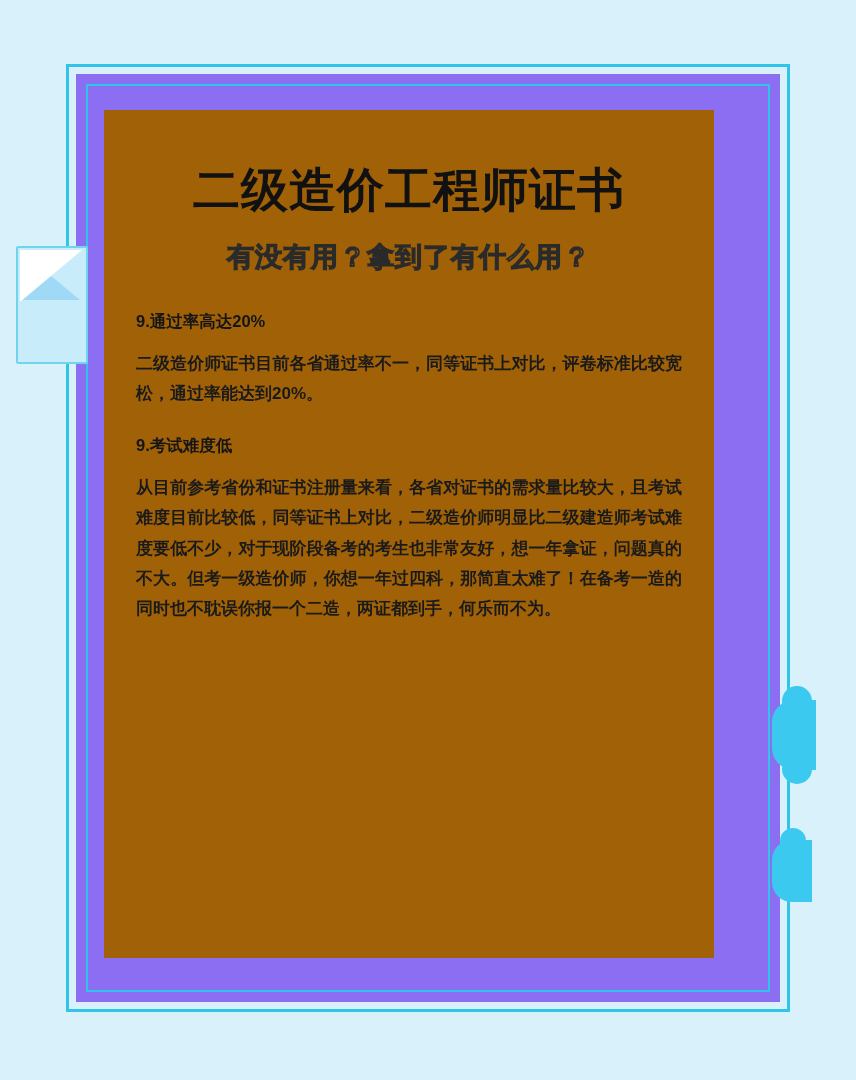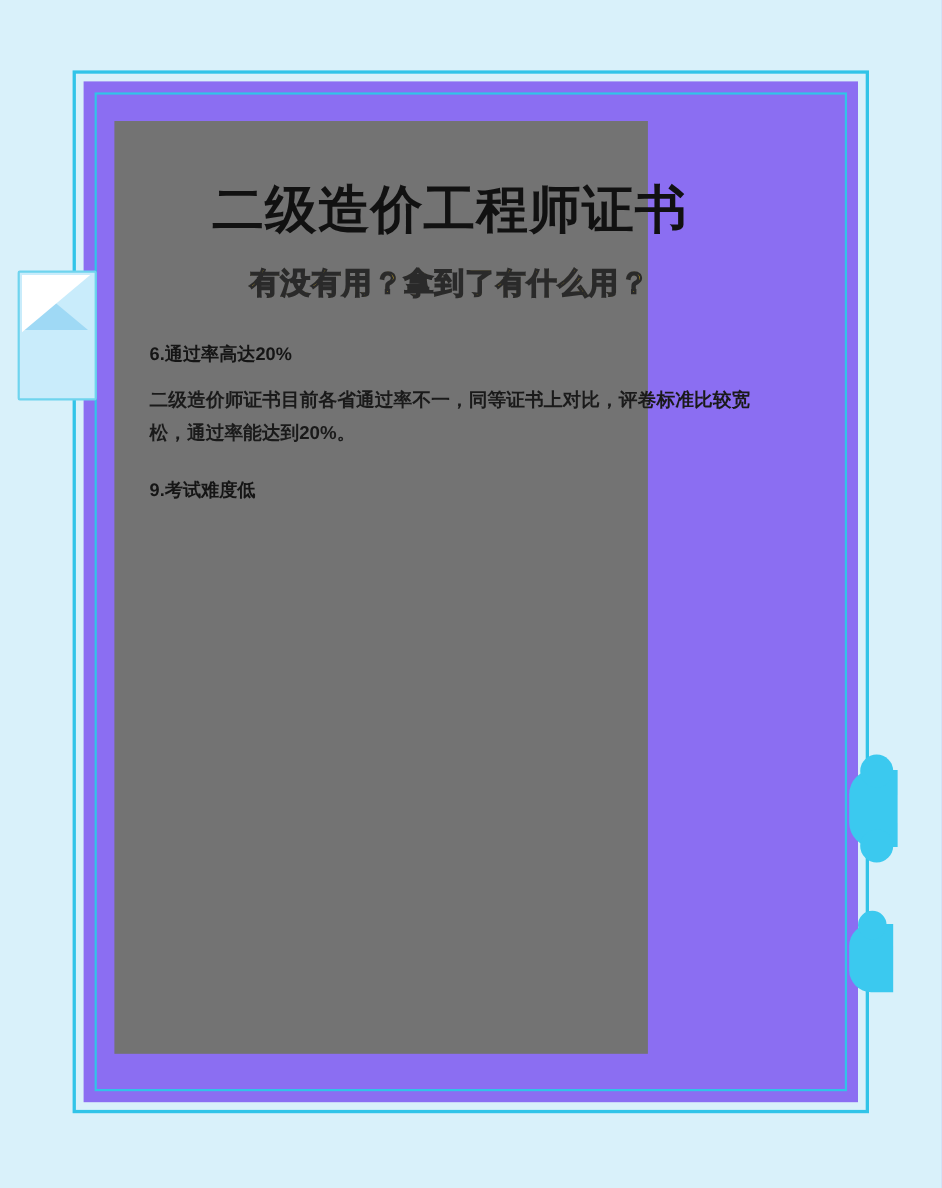--- a/index.html
+++ b/index.html
@@ -43,23 +43,23 @@
     top: 84px;
     width: 684px;
     height: 908px;
     border: 2px solid #31c4e8;
   }
   
   .card {
     position: absolute;
     left: 104px;
     top: 110px;
-    width: 485px;
+    width: 610px;
     height: 848px;
-    background: #737373;
+    background: #a16207;
   }
 
   
   .fold {
     position: absolute;
     left: 16px;
     top: 246px;
     width: 72px;
     height: 118px;
   }
@@ -162,22 +162,23 @@
   <div class="blob blob-b"></div>
 
   <div class="card">
     <div class="content">
 
       <div class="title">二级造价工程师证书</div>
       <div class="subtitle">有没有用？拿到了有什么用？</div>
 
       <div class="body-wrap">
 
-        <div class="h-item">6.通过率高达20%</div>
+        <div class="h-item">9.通过率高达20%</div>
         <div class="p-item">二级造价师证书目前各省通过率不一，同等证书上对比，评卷标准比较宽松，通过率能达到20%。</div>
 
         <div class="h-item">9.考试难度低</div>
+        <div class="p-item">从目前参考省份和证书注册量来看，各省对证书的需求量比较大，且考试难度目前比较低，同等证书上对比，二级造价师明显比二级建造师考试难度要低不少，对于现阶段备考的考生也非常友好，想一年拿证，问题真的不大。但考一级造价师，你想一年过四科，那简直太难了！在备考一造的同时也不耽误你报一个二造，两证都到手，何乐而不为。</div>
 
       </div>
     </div>
   </div>
 
 </div>
 
 </body></html>

